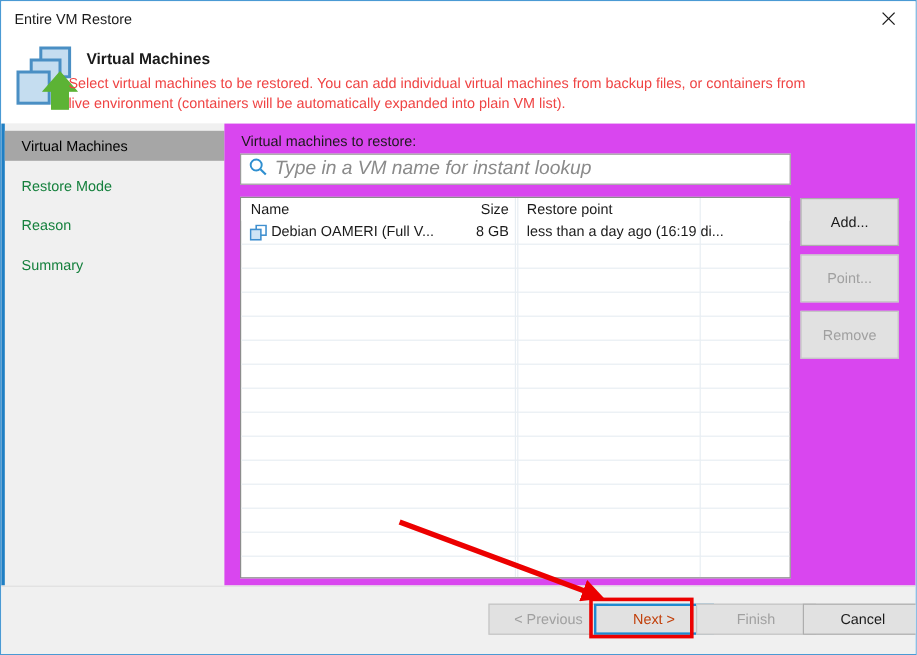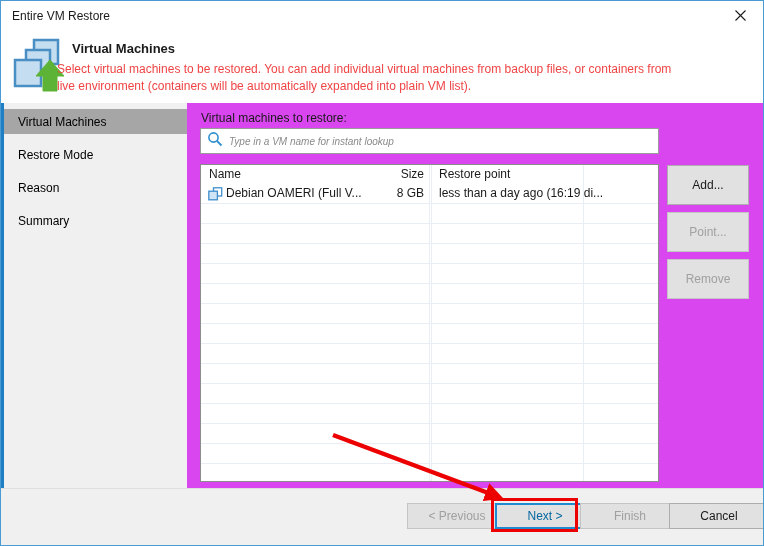--- a/index.html
+++ b/index.html
@@ -97,21 +97,21 @@
   .sidebar-item {
     position: absolute;
     left: 0;
     width: 183px;
     height: 25px;
     display: flex;
     align-items: center;
     padding-left: 14px;
     box-sizing: border-box;
     font-size: 12px;
-    color: #000000;
+    color: #15803d;
     cursor: default;
   }
   .sidebar-item.selected {
     background: #a6a6a6;
     color: #000000;
   }
 
   .content {
     position: absolute;
     left: 186px; top: 0;
@@ -137,21 +137,21 @@
     box-sizing: border-box;
     display: flex;
     align-items: center;
   }
   .search-icon {
     margin-left: 6px;
     margin-right: 6px;
     display: block;
   }
   .search-placeholder {
-    font-size: 10px;
+    font-size: 16px;
     font-style: italic;
     color: #8a8a8a;
     white-space: nowrap;
   }
 
   
   .vm-list {
     position: absolute;
     left: 13px; top: 61px;
     width: 459px;
@@ -280,21 +280,21 @@
     top: 14px;
   }
   #btn-previous { left: 406px; }
   #btn-next     { left: 494px; }
   #btn-finish   { left: 579px; }
   #btn-cancel   { left: 668px; }
 
   #btn-next {
     background: #e1e1e1;
     border: 2px solid #1f8ad0;
-    color: #0369a1;
+    color: #c2410c;
   }
 
   
   .annot-rect {
     position: absolute;
     left: 490px; top: 497px;
     width: 87px;
     height: 34px;
     border: 3px solid #ec0000;
     box-sizing: border-box;

